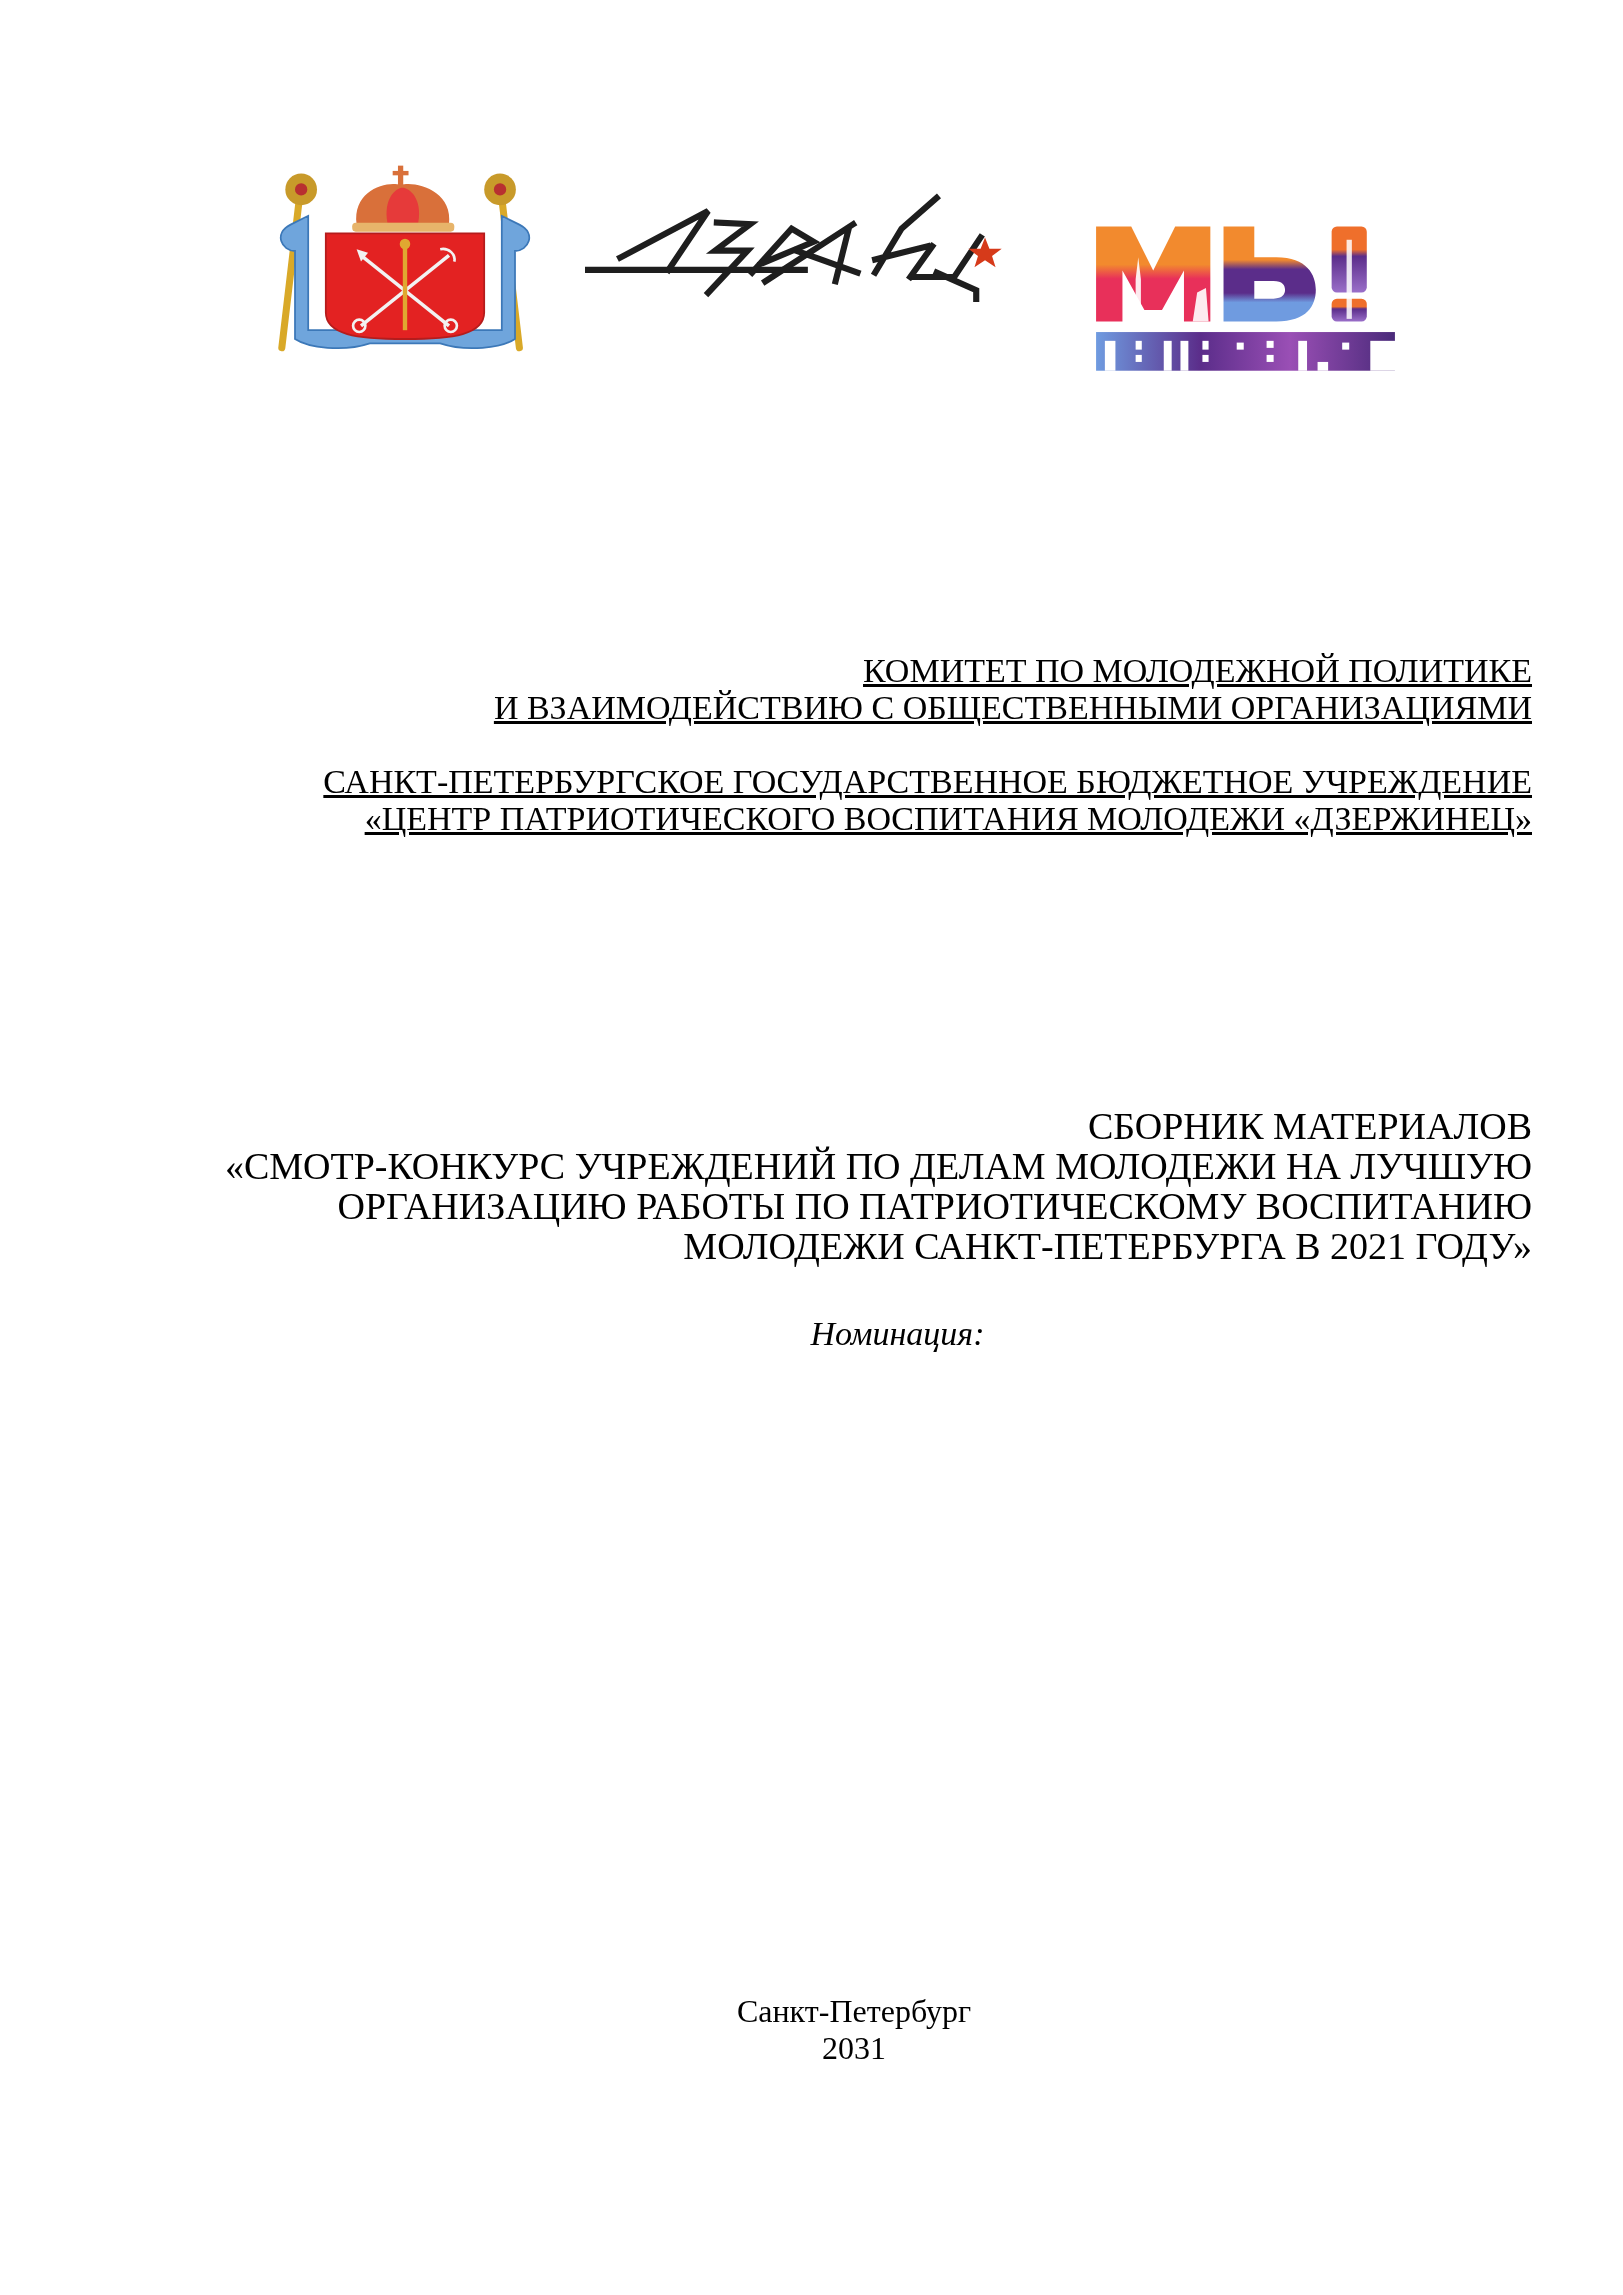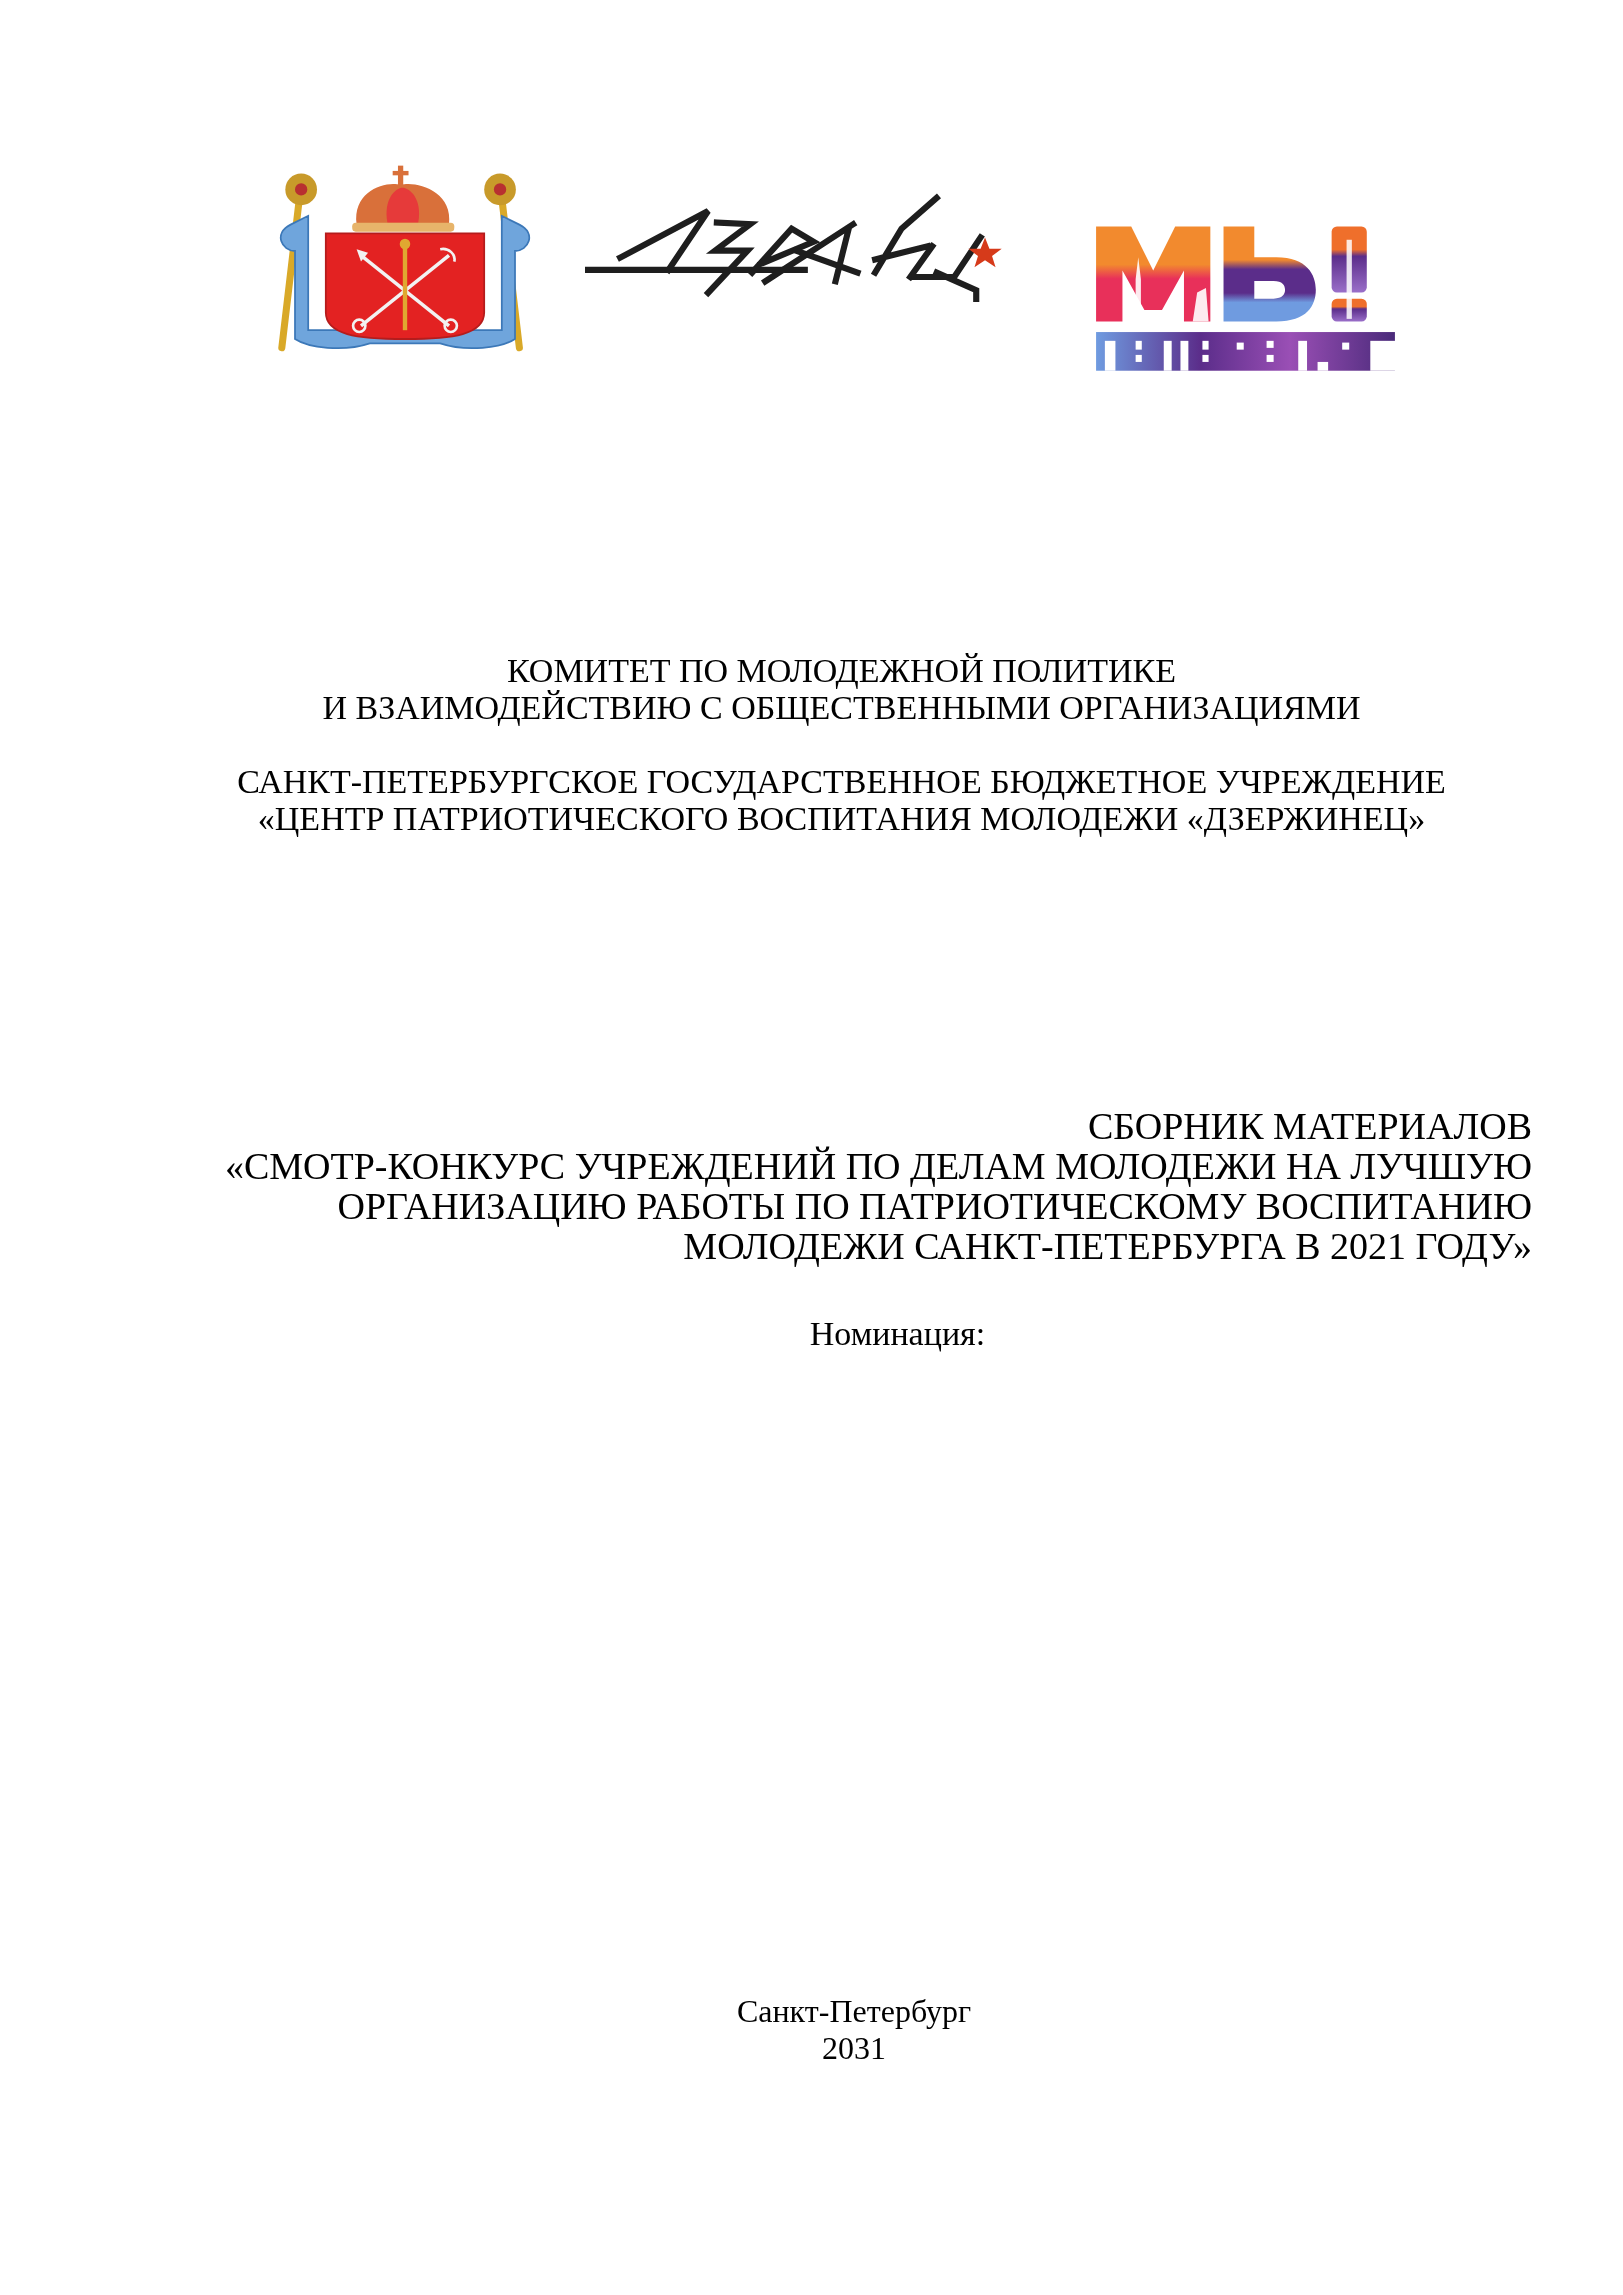--- a/index.html
+++ b/index.html
@@ -1,37 +1,37 @@
 <!DOCTYPE html>
 <html style="font-size:14px"><head>
 <meta charset="utf-8">
 <style>
   html, body { margin: 0; padding: 0; background: #ffffff; }
   body { width: 1623px; height: 2295px; position: relative; overflow: hidden;
          font-family: "Liberation Serif", "DejaVu Serif", serif; color: #000; }
   .abs { position: absolute; }
-  .center-block { position: absolute; left: 168px; width: 1347px; text-align: center; }
+  .center-block { position: absolute; left: 185px; width: 1347px; text-align: right; text-decoration: underline; }
   .line { display: block; white-space: nowrap; }
 
   
   #logo-committee { left: 264px; top: 163px; width: 282px; height: 273px; }
   #logo-committee .caption { position: absolute; left: -17.6px; width: 317px; top: 202px; text-align: center;
      font-family: "Liberation Sans", "DejaVu Sans", sans-serif; font-weight: bold; font-size: 13.6px;
      line-height: 21px; color: #1f3f6e; letter-spacing: 0.1px; }
   #logo-dzerzhinets { left: 585px; top: 189px; width: 422px; height: 132px; }
   #logo-my-peterburg { left: 1087px; top: 209px; width: 317px; height: 167px; }
 
   
   .hdr { font-size: 34px; line-height: 37px; }
   #committee-block { top: 652px; }
   #center-block { top: 763px; }
   .title { font-size: 38px; line-height: 40px; }
   #title-block { top: 1106px; left: 185px; width: 1347px; }
   #title-first { padding-left: 84px; }
-  #nomination-block { top: 1310px; left: 330px; width: 1135px; font-size: 34px; line-height: 48px; }
+  #nomination-block { top: 1310px; left: 330px; width: 1135px; font-size: 34px; line-height: 48px; font-style: italic; }
   #footer-block { top: 1993px; left: 687px; width: 334px; font-size: 32px; line-height: 37px; text-align: center; }
 </style>
 </head>
 <body>
 
 <div id="logo-committee" class="abs">
   <svg width="282" height="198" viewBox="0 0 320 225" style="position:absolute;left:0;top:0">
 
     <line x1="40" y1="40" x2="20" y2="210" stroke="#d9a928" stroke-width="8" stroke-linecap="round"></line>
     <line x1="270" y1="40" x2="290" y2="210" stroke="#d9a928" stroke-width="8" stroke-linecap="round"></line>

